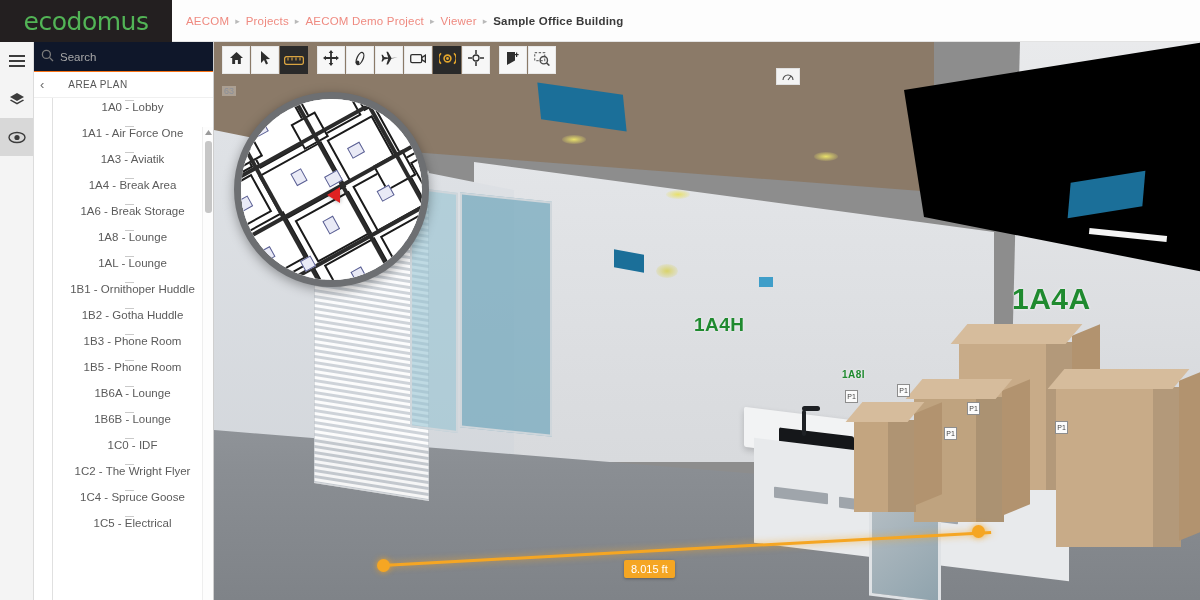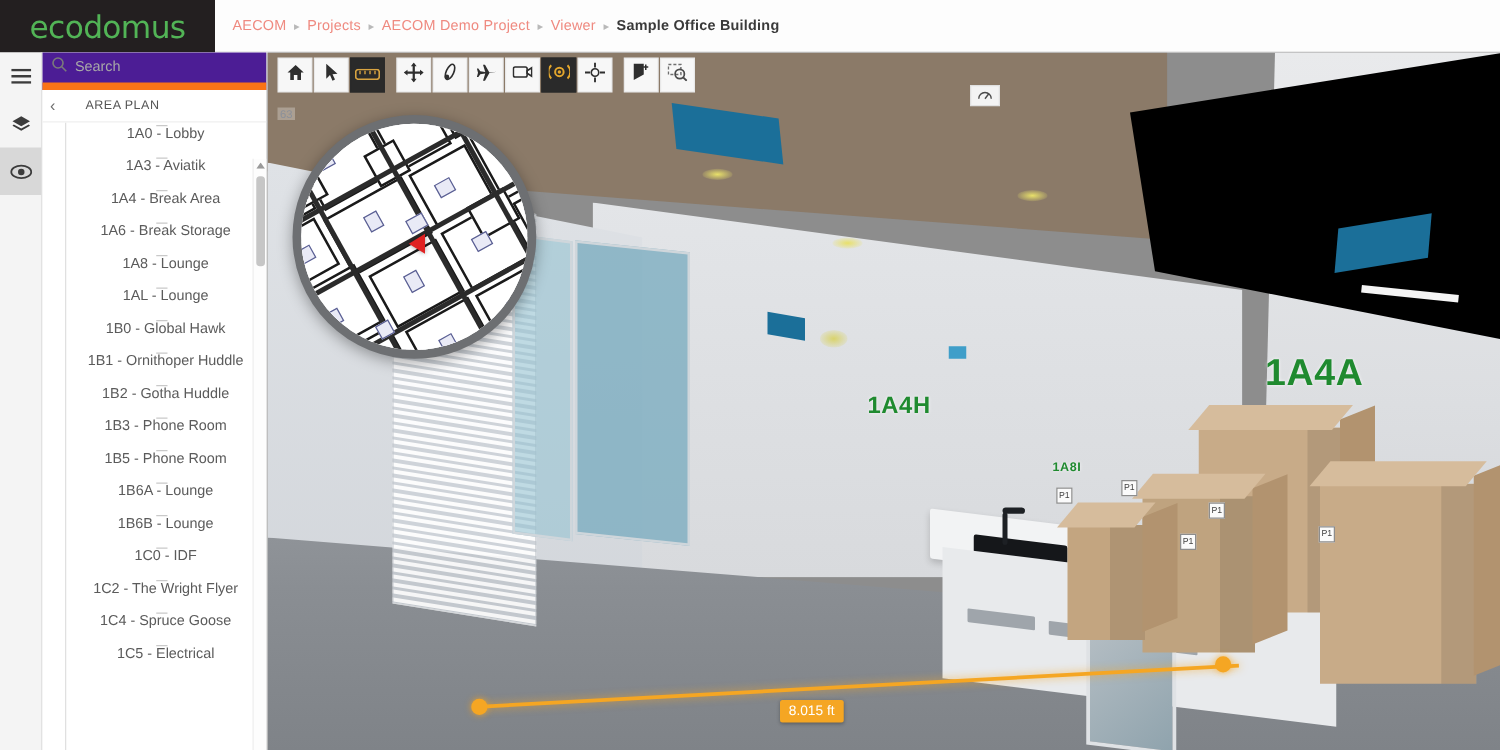--- a/index.html
+++ b/index.html
@@ -53,21 +53,21 @@
 
   
   .sidebar {
     width: 180px; flex: none; background: #ffffff;
     display: flex; flex-direction: column;
     border-right: 1px solid #cfcfcf;
     position: relative;
   }
   .search-row {
     height: 30px; display: flex; align-items: center;
-    background: #4c1d95; border-bottom: 6px solid #f97316;
+    background: #0f172a; border-bottom: 1px solid #f97316;
     padding: 0 7px; gap: 6px;
   }
   .search-input {
     border: none; outline: none; flex: 1;
     font-size: 11.5px; color: #888; background: transparent;
     font-family: "Liberation Sans", sans-serif;
   }
   .search-input::placeholder { color: #a8a8a8; }
   .clear-x {
     font-size: 13px; color: #9a9a9a; cursor: pointer;
@@ -447,41 +447,41 @@
 
     <div class="tree">
       <div class="tree-vline"></div>
       <div id="tree-list">
           <div class="tree-item">
             <span class="tree-dash"></span>
             <span class="tree-label">1A0 - Lobby</span>
           </div>
           <div class="tree-item">
             <span class="tree-dash"></span>
+            <span class="tree-label">1A1 - Air Force One</span>
+          </div>
+          <div class="tree-item">
+            <span class="tree-dash"></span>
             <span class="tree-label">1A3 - Aviatik</span>
           </div>
           <div class="tree-item">
             <span class="tree-dash"></span>
             <span class="tree-label">1A4 - Break Area</span>
           </div>
           <div class="tree-item">
             <span class="tree-dash"></span>
             <span class="tree-label">1A6 - Break Storage</span>
           </div>
           <div class="tree-item">
             <span class="tree-dash"></span>
             <span class="tree-label">1A8 - Lounge</span>
           </div>
           <div class="tree-item">
             <span class="tree-dash"></span>
             <span class="tree-label">1AL - Lounge</span>
-          </div>
-          <div class="tree-item">
-            <span class="tree-dash"></span>
-            <span class="tree-label">1B0 - Global Hawk</span>
           </div>
           <div class="tree-item">
             <span class="tree-dash"></span>
             <span class="tree-label">1B1 - Ornithoper Huddle</span>
           </div>
           <div class="tree-item">
             <span class="tree-dash"></span>
             <span class="tree-label">1B2 - Gotha Huddle</span>
           </div>
           <div class="tree-item">

